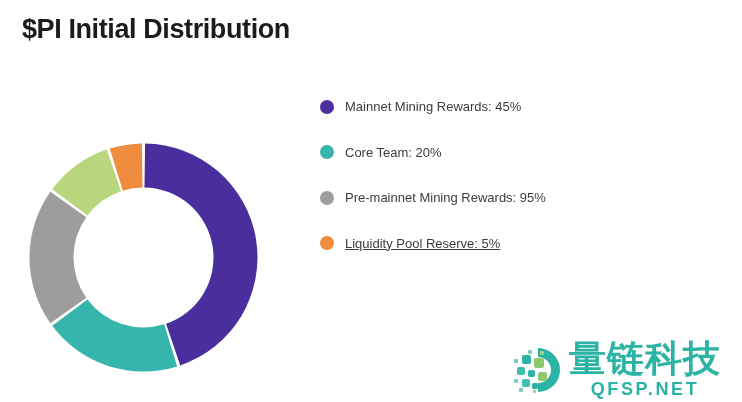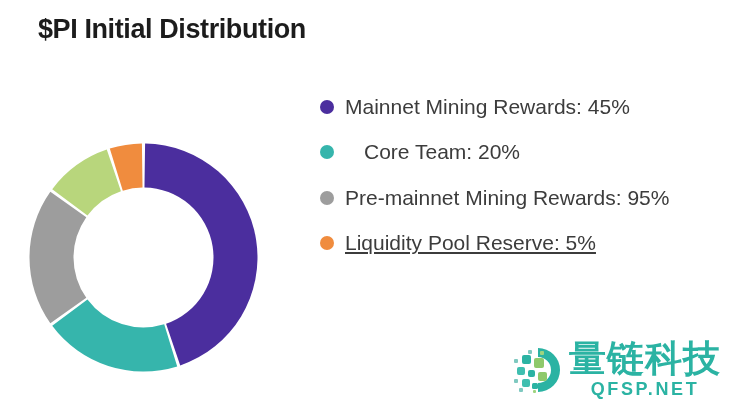--- a/index.html
+++ b/index.html
@@ -17,21 +17,21 @@
   .page {
     position: relative;
     width: 742px;
     height: 402px;
     background: #ffffff;
   }
 
   
   .title {
     position: absolute;
-    left: 38px;
+    left: 22px;
     top: 14px;
     font-size: 27px;
     font-weight: bold;
     color: #1c1c1c;
     letter-spacing: -0.4px;
     white-space: nowrap;
     font-family: "Liberation Sans", sans-serif;
   }
 
   
@@ -61,21 +61,21 @@
     height: 45.5px;
   }
   .legend-dot {
     width: 14px;
     height: 14px;
     border-radius: 50%;
     flex: 0 0 14px;
     margin-right: 11px;
   }
   .legend-label {
-    font-size: 21px;
+    font-size: 13px;
     color: #3c3c3c;
     white-space: nowrap;
     font-family: "Liberation Sans", sans-serif;
   }
 
   
   .watermark {
     position: absolute;
     left: 508px;
     top: 341px;
@@ -132,21 +132,21 @@
     </svg>
   </div>
 
   <div class="legend">
     <div class="legend-row">
       <span class="legend-dot" style="background: rgb(75, 46, 158);"></span>
       <span class="legend-label" style="color: rgb(60, 60, 60);">Mainnet Mining Rewards: 45%</span>
     </div>
     <div class="legend-row">
       <span class="legend-dot" style="background: rgb(54, 181, 172);"></span>
-      <span class="legend-label" style="color: rgb(60, 60, 60); margin-left: 19px;">Core Team: 20%</span>
+      <span class="legend-label" style="color: rgb(60, 60, 60);">Core Team: 20%</span>
     </div>
     <div class="legend-row">
       <span class="legend-dot" style="background: rgb(157, 157, 157);"></span>
       <span class="legend-label" style="color: rgb(60, 60, 60);">Pre-mainnet Mining Rewards: 95%</span>
     </div>
     <div class="legend-row">
       <span class="legend-dot" style="background: rgb(240, 140, 62);"></span>
       <span class="legend-label" style="color: rgb(60, 60, 60); text-decoration: underline;">Liquidity Pool Reserve: 5%</span>
     </div>
   </div>

